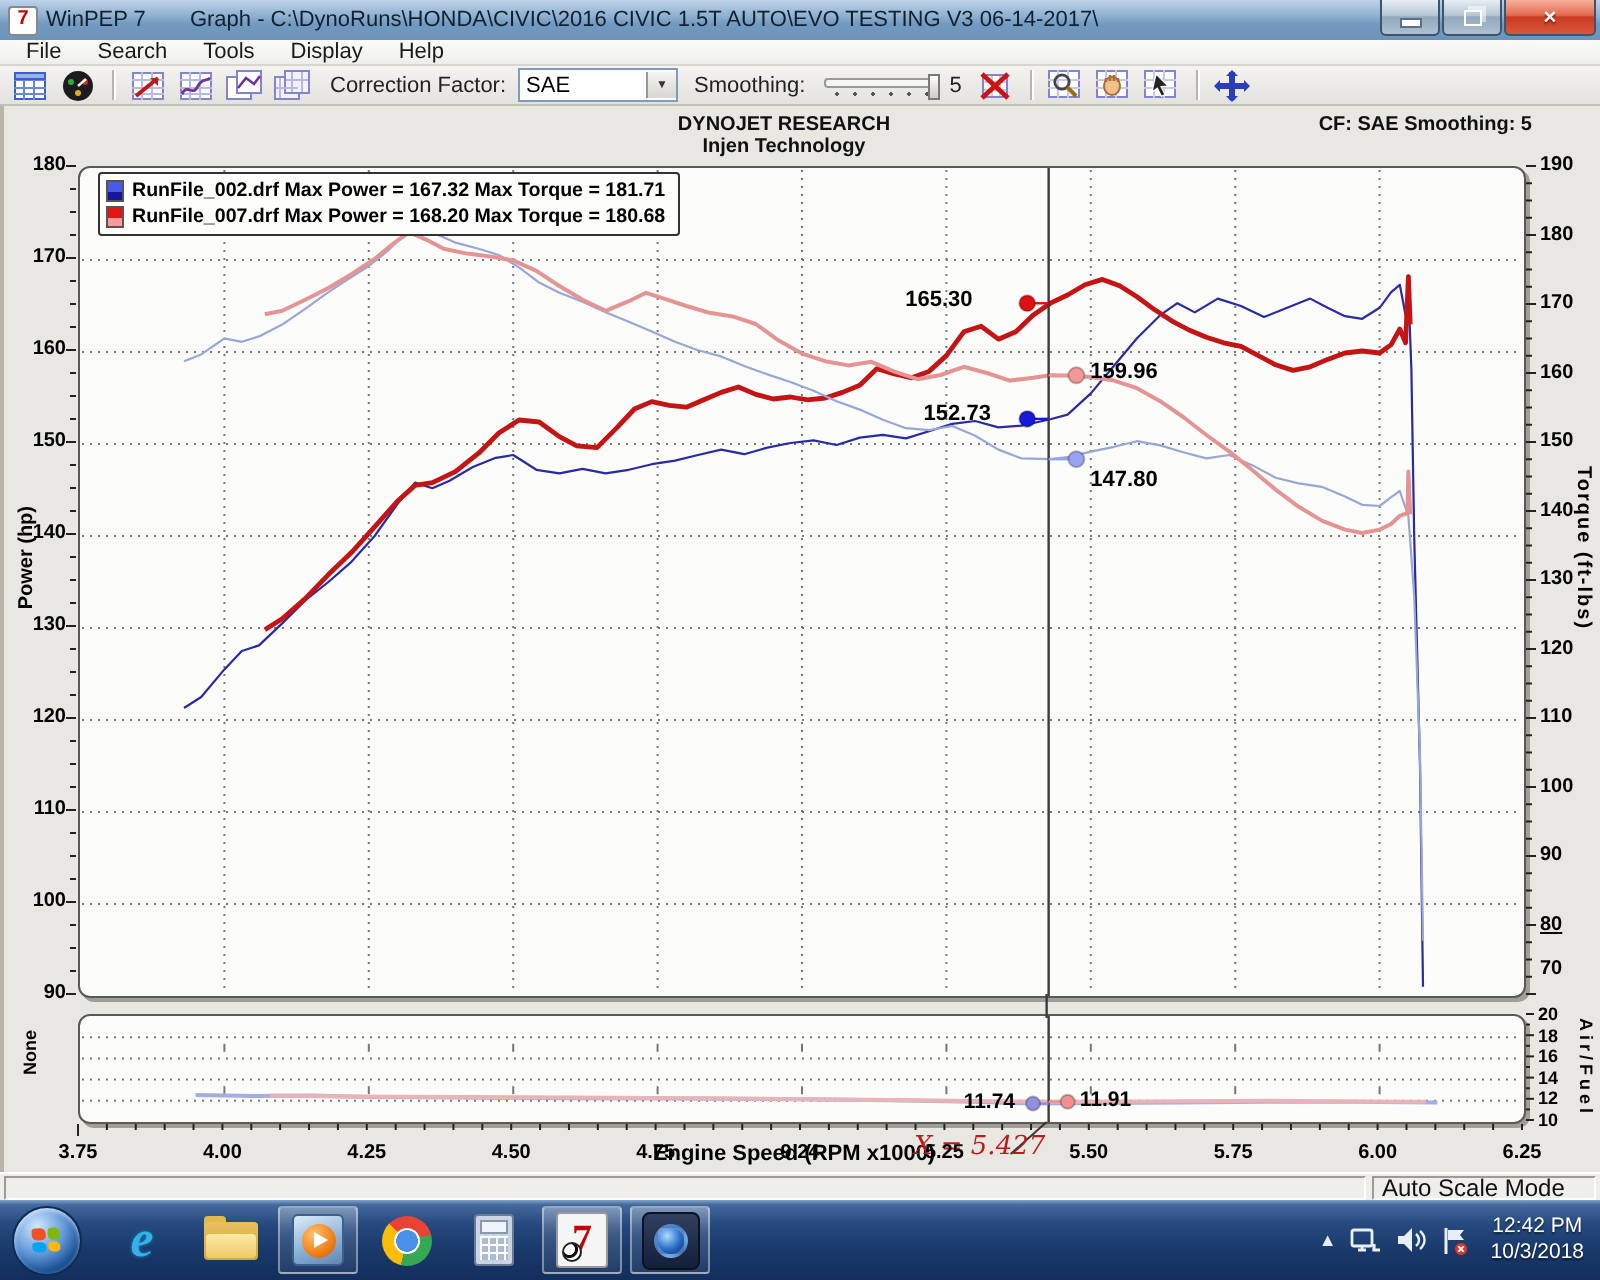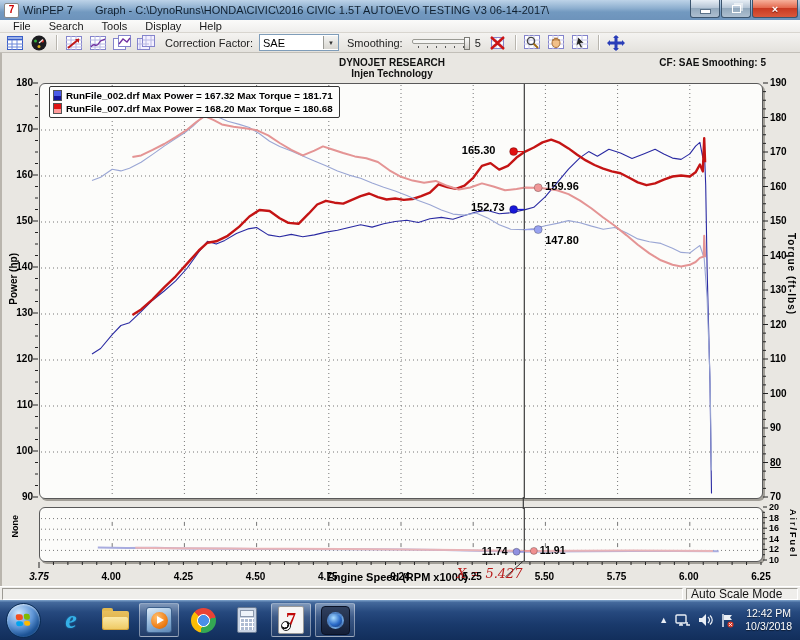--- a/index.html
+++ b/index.html
@@ -489,23 +489,23 @@
       <line x1="521.3175999999999" y1="508" x2="503.31759999999986" y2="524" stroke="#333"></line>
     </svg>
 
   <div class="vlabel flip" style="left:6px;top:200px;">Power (hp)</div>
   <div class="vlabel" style="left:784px;top:180px;letter-spacing:1px;">Torque (ft-lbs)</div>
   <div class="vlabel flip" style="left:8px;top:462px;font-size:9px;">None</div>
   <div class="vlabel" style="left:786px;top:456px;font-size:9px;letter-spacing:2px;">Air/Fuel</div>
 
   <div id="xaxis-title">Engine Speed (RPM x1000)</div>
   <div id="cursor-readout">X = 5.427</div>
-<div class="ann" style="top: 90.62px; left: 450.632px; width: 52px; text-align: center;">165.30</div>
+<div class="ann" style="top: 90.62px; left: 450.632px; width: 52px; text-align: left;">165.30</div>
     <div class="ann" style="top: 126.638px; left: 543.18px;">159.96</div>
-    <div class="ann" style="top: 148.442px; left: 450.632px; width: 52px; text-align: right;">152.73</div>
+    <div class="ann" style="top: 148.442px; left: 450.632px; width: 52px; text-align: center;">152.73</div>
     <div class="ann" style="top: 168.59px; left: 543.18px; margin-top: 12px;">147.80</div>
     <div class="ann" style="font-size: 10.5px; top: 491.778px; left: 471.52px; width: 34px; text-align: right;">11.74</div>
     <div class="ann" style="font-size: 10.5px; top: 490.877px; left: 537.848px;">11.91</div>
     <div class="ticklabel" style="left: 6px; top: 24px; width: 25px; text-align: right;">180</div>
     <div class="ticklabel" style="left: 6px; top: 70px; width: 25px; text-align: right;">170</div>
     <div class="ticklabel" style="left: 6px; top: 116px; width: 25px; text-align: right;">160</div>
     <div class="ticklabel" style="left: 6px; top: 162px; width: 25px; text-align: right;">150</div>
     <div class="ticklabel" style="left: 6px; top: 208px; width: 25px; text-align: right;">140</div>
     <div class="ticklabel" style="left: 6px; top: 254px; width: 25px; text-align: right;">130</div>
     <div class="ticklabel" style="left: 6px; top: 300px; width: 25px; text-align: right;">120</div>
@@ -517,28 +517,28 @@
     <div class="ticklabel" style="left: 768px; top: 93px;">170</div>
     <div class="ticklabel" style="left: 768px; top: 127.5px;">160</div>
     <div class="ticklabel" style="left: 768px; top: 162px;">150</div>
     <div class="ticklabel" style="left: 768px; top: 196.5px;">140</div>
     <div class="ticklabel" style="left: 768px; top: 231px;">130</div>
     <div class="ticklabel" style="left: 768px; top: 265.5px;">120</div>
     <div class="ticklabel" style="left: 768px; top: 300px;">110</div>
     <div class="ticklabel" style="left: 768px; top: 334.5px;">100</div>
     <div class="ticklabel" style="left: 768px; top: 369px;">90</div>
     <div class="ticklabel" style="left: 768px; top: 403.5px; text-decoration: underline;">80</div>
-    <div class="ticklabel" style="left: 768px; top: 438px; text-align: right;">70</div>
+    <div class="ticklabel" style="left: 768px; top: 426px; text-align: right;">70</div>
     <div class="ticklabel" style="left: 767px; top: 449px; font-size: 9px;">20</div>
     <div class="ticklabel" style="left: 767px; top: 459.6px; font-size: 9px;">18</div>
     <div class="ticklabel" style="left: 767px; top: 470.2px; font-size: 9px;">16</div>
     <div class="ticklabel" style="left: 767px; top: 480.8px; font-size: 9px;">14</div>
     <div class="ticklabel" style="left: 767px; top: 491.4px; font-size: 9px;">12</div>
     <div class="ticklabel" style="left: 767px; top: 502px; font-size: 9px;">10</div>
-    <div class="ticklabel" style="left: 21px; top: 518px; width: 32px; text-align: center; font-style: italic;">3.75</div>
+    <div class="ticklabel" style="left: 21px; top: 518px; width: 32px; text-align: center;">3.75</div>
     <div class="ticklabel" style="left: 93.2px; top: 518px; width: 32px; text-align: center;">4.00</div>
     <div class="ticklabel" style="left: 165.4px; top: 518px; width: 32px; text-align: center;">4.25</div>
     <div class="ticklabel" style="left: 237.6px; top: 518px; width: 32px; text-align: center;">4.50</div>
     <div class="ticklabel" style="left: 309.8px; top: 518px; width: 32px; text-align: center;">4.75</div>
     <div class="ticklabel" style="left: 382px; top: 518px; width: 32px; text-align: center;">9.24</div>
     <div class="ticklabel" style="left: 454.2px; top: 518px; width: 32px; text-align: center;">5.25</div>
     <div class="ticklabel" style="left: 526.4px; top: 518px; width: 32px; text-align: center;">5.50</div>
     <div class="ticklabel" style="left: 598.6px; top: 518px; width: 32px; text-align: center;">5.75</div>
     <div class="ticklabel" style="left: 670.8px; top: 518px; width: 32px; text-align: center;">6.00</div>
     <div class="ticklabel" style="left: 743px; top: 518px; width: 32px; text-align: center;">6.25</div>

